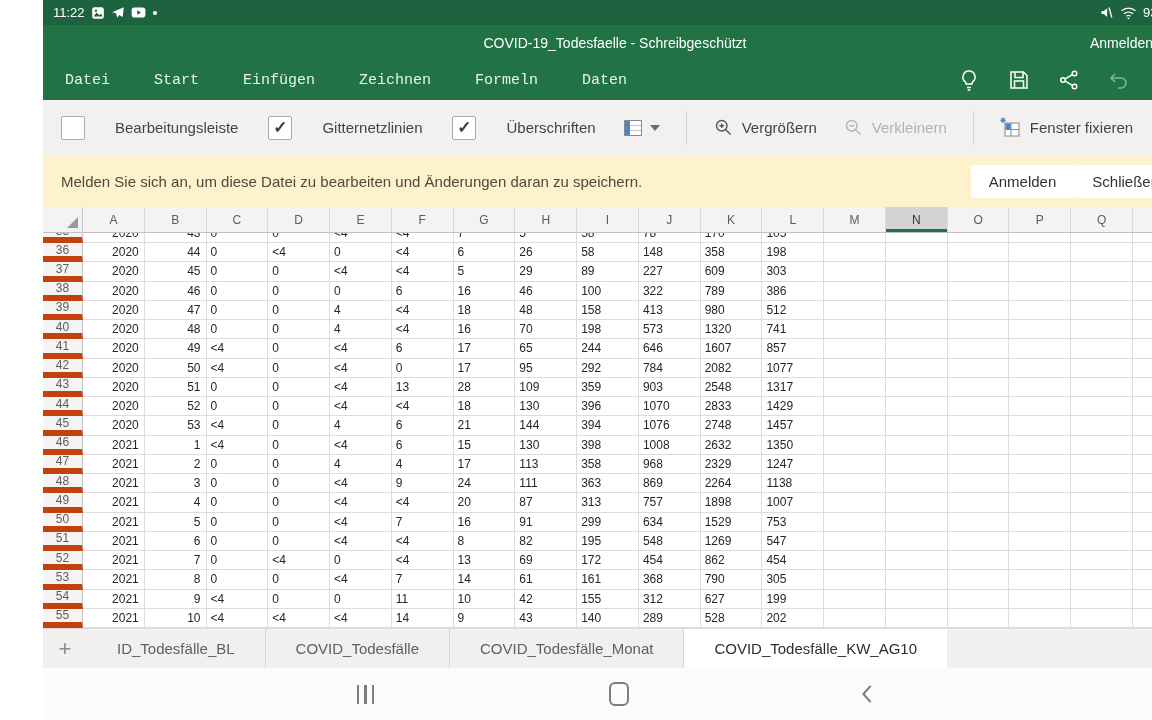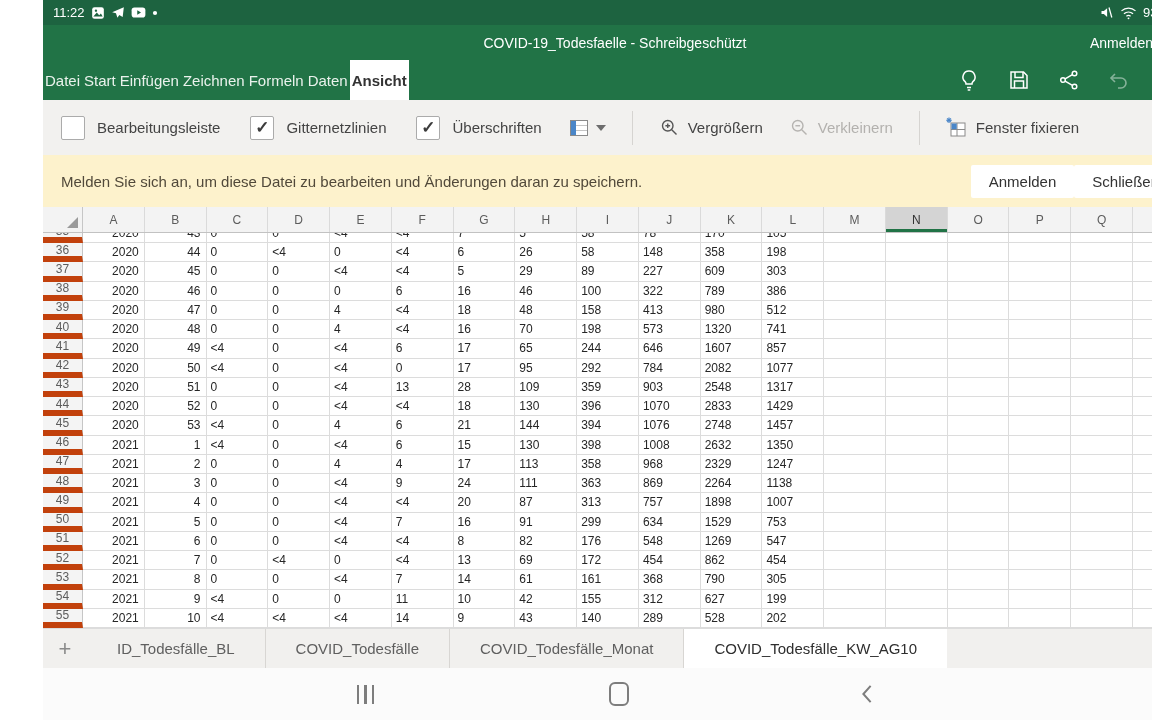--- a/index.html
+++ b/index.html
@@ -8,29 +8,29 @@
 
   
   .statusbar{height:25px;background:#1d6340;display:flex;align-items:center;justify-content:space-between;padding:0 10px;color:#fff;font-size:13px;flex:none;}
   .sb-left,.sb-right{display:flex;align-items:center;gap:6px;}
   .sb-ic{display:inline-flex;align-items:center;}
   .titlebar{height:35px;background:#217346;display:flex;align-items:center;color:#fff;font-size:14px;flex:none;position:relative;}
   .doc-title{position:absolute;left:0;right:8px;text-align:center;}
   .tb-right{position:absolute;right:10px;display:flex;align-items:center;gap:8px;}
   .avatar{width:24px;height:24px;border-radius:50%;background:#e9e7e2;display:flex;align-items:center;justify-content:center;}
   .ribbontabs{height:40px;background:#217346;display:flex;align-items:stretch;flex:none;position:relative;}
-  .rtab{color:#eaf2ec;font-size:15px;padding:0 2px;display:flex;align-items:center;cursor:default;}
+  .rtab{color:#eaf2ec;font-size:15px;padding:0 22px;display:flex;align-items:center;cursor:default;font-family:Liberation Mono, monospace;}
   .rtab.active{background:#fff;color:#333;font-weight:bold;}
   .rt-icons{position:absolute;right:14px;top:0;height:40px;display:flex;align-items:center;gap:26px;}
   .rt-ic{width:24px;height:24px;display:inline-flex;}
   .rt-ic.dis{opacity:.45;}
 
   
   .ribbonpanel{height:55px;background:#f2f1ef;display:flex;align-items:center;padding:0 18px;gap:26px;flex:none;font-size:15px;color:#444;}
-  .chk{display:flex;align-items:center;gap:12px;}
+  .chk{display:flex;align-items:center;gap:30px;}
   .chk .box{width:22px;height:22px;background:#fff;border:1px solid #ababab;border-radius:2px;display:flex;align-items:center;justify-content:center;font-size:17px;font-weight:bold;color:#3c3c3c;}
   .vdiv{width:1px;height:34px;background:#d6d4d1;}
   .rb-btn{display:flex;align-items:center;gap:8px;}
   .rb-btn.dis{color:#b3b1ae;}
   .sheetview{display:flex;align-items:center;gap:6px;}
   .caret-down{width:0;height:0;border-left:5px solid transparent;border-right:5px solid transparent;border-top:6px solid #6d6d6d;}
   .collapse{margin-left:auto;display:flex;align-items:center;}
 
   
   .msgbar{height:52px;background:#fdf2cc;display:flex;align-items:center;padding:0 18px;gap:0;flex:none;font-size:15px;color:#51493a;}
@@ -138,21 +138,20 @@
     </span>
   </div>
 
   <div class="ribbontabs">
     <div class="rtab">Datei</div>
       <div class="rtab">Start</div>
       <div class="rtab">Einfügen</div>
       <div class="rtab">Zeichnen</div>
       <div class="rtab">Formeln</div>
       <div class="rtab">Daten</div>
-      <div class="rtab active">Ansicht</div>
       <div class="rt-icons">
       <span class="rt-ic">
         <svg viewBox="0 0 24 24" fill="none" stroke="#fff" stroke-width="1.5">
             <path d="M12 3a6 6 0 0 1 3.9 10.6c-.8.7-.9 1.6-.9 2.4h-6c0-.8-.1-1.7-.9-2.4A6 6 0 0 1 12 3z"></path>
             <path d="M10 19.5h4M10.7 22h2.6"></path>
           </svg>
       </span>
       <span class="rt-ic">
         <svg viewBox="0 0 24 24" fill="none" stroke="#fff" stroke-width="1.5">
             <path d="M4 4h12.5L20 7.5V20H4z"></path>
@@ -616,21 +615,21 @@
         <div class="grid-row">
           <div class="rowhead">51</div>
           <div class="cell num">2021</div>
           <div class="cell num">6</div>
           <div class="cell txt">0</div>
           <div class="cell txt">0</div>
           <div class="cell txt">&lt;4</div>
           <div class="cell txt">&lt;4</div>
           <div class="cell txt">8</div>
           <div class="cell txt">82</div>
-          <div class="cell txt">176</div>
+          <div class="cell txt">195</div>
           <div class="cell txt">548</div>
           <div class="cell txt">1269</div>
           <div class="cell txt">547</div>
           <div class="cell empty"></div>
           <div class="cell empty"></div>
           <div class="cell empty"></div>
           <div class="cell empty"></div>
           <div class="cell empty"></div>
           <div class="cell empty"></div>
         </div>

